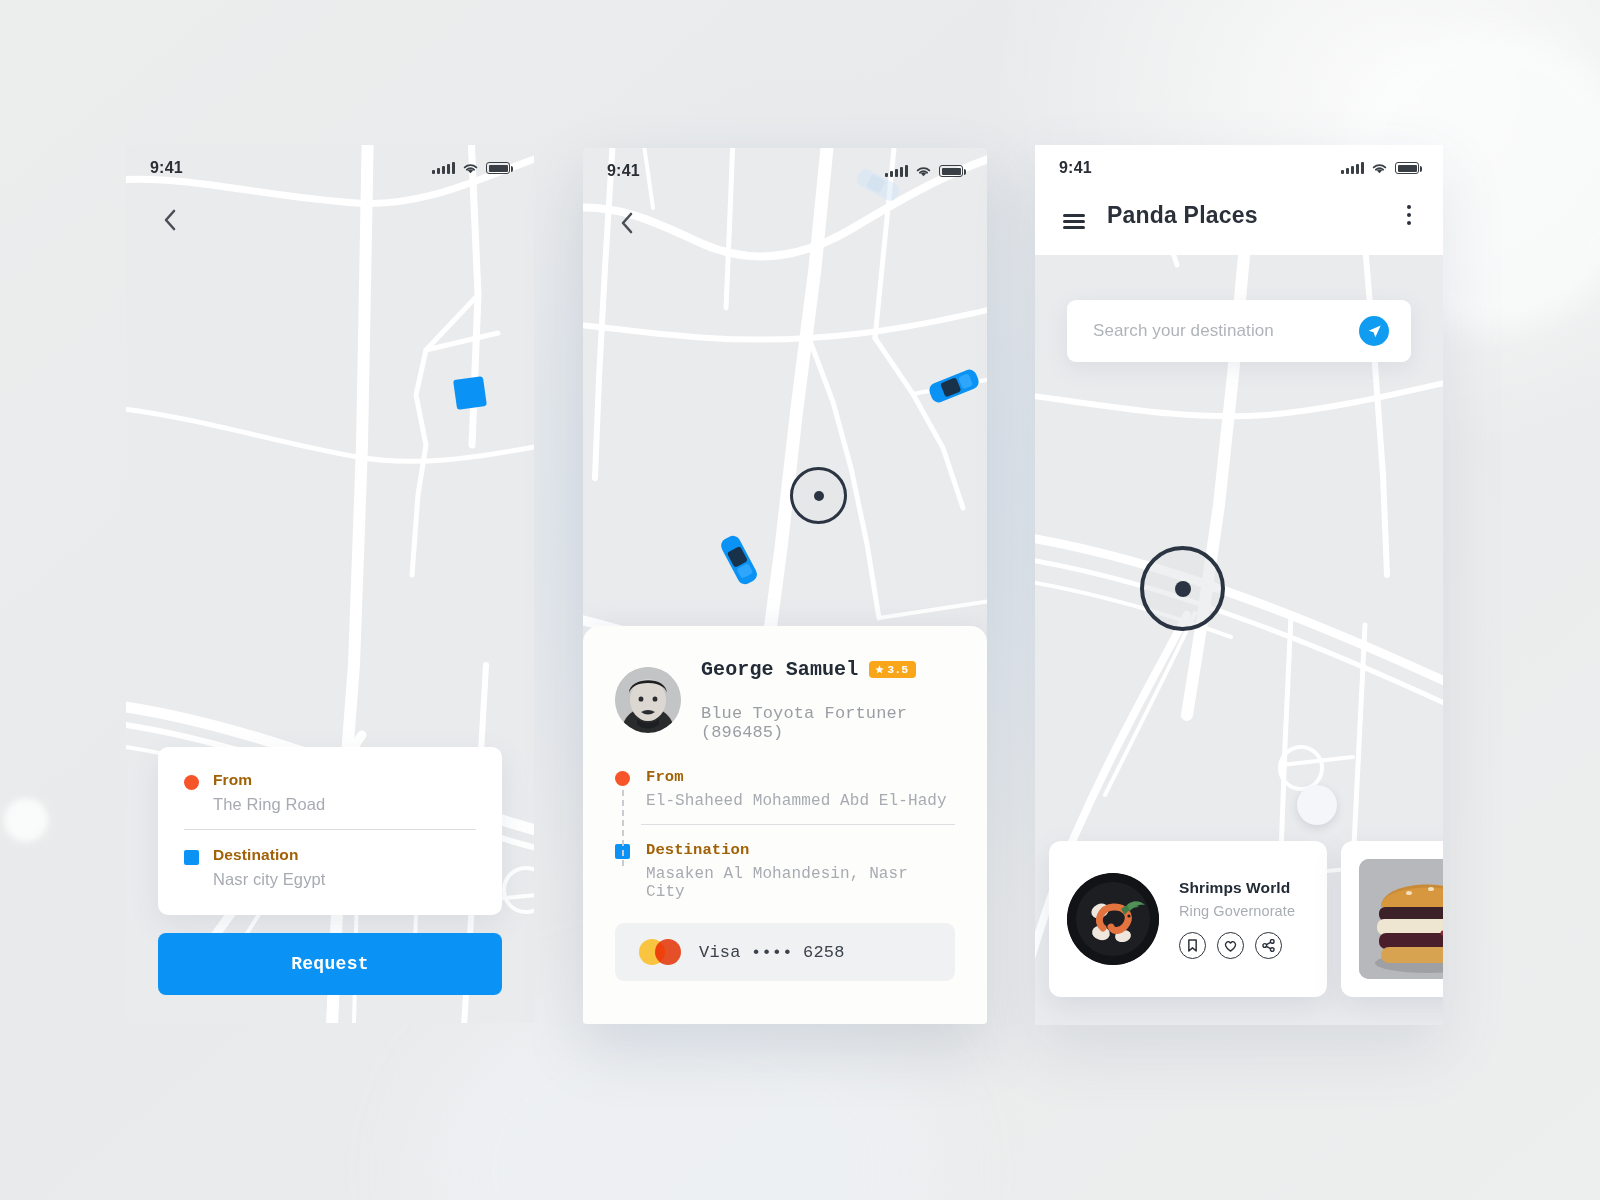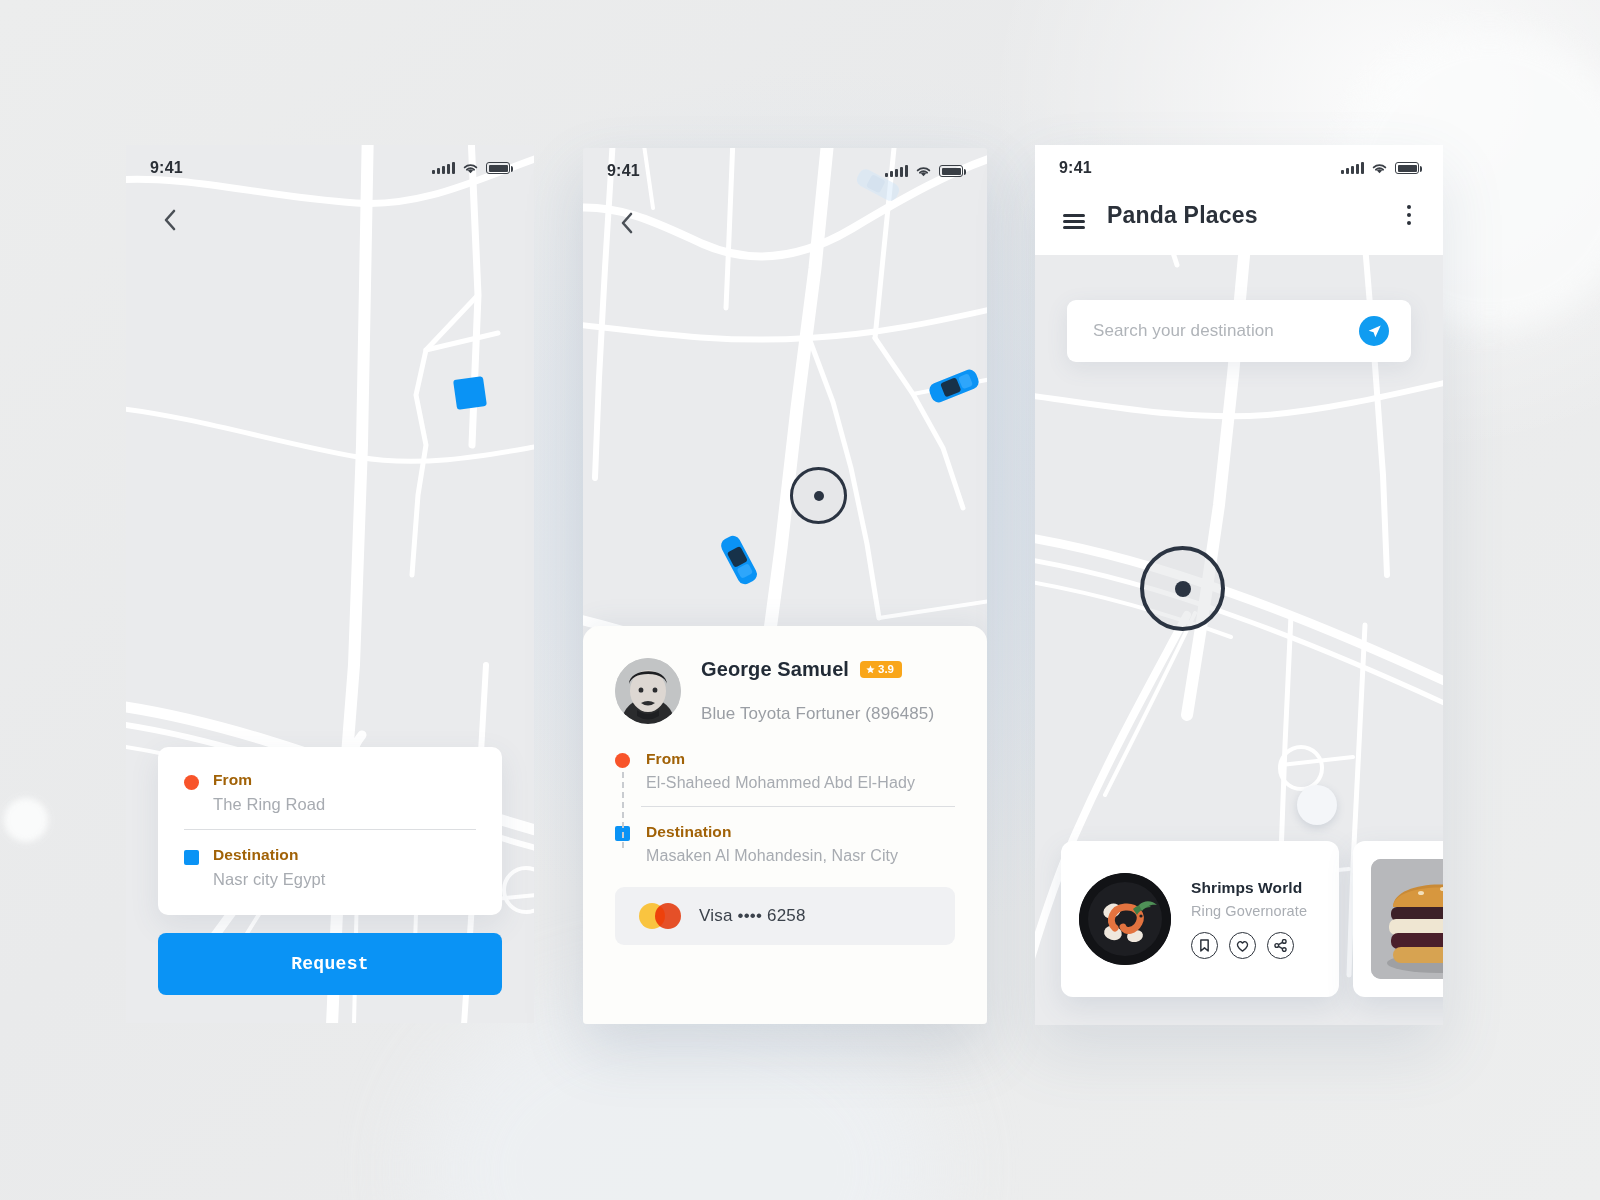--- a/index.html
+++ b/index.html
@@ -87,21 +87,21 @@
     background: #0a93f5; border: none; border-radius: 8px; color: #fff;
     font-family: Liberation Mono, monospace; font-size: 18px; font-weight: 700; letter-spacing: .3px;
     cursor: pointer; z-index: 10;
   }
 
   
   .driver-sheet {
     position: absolute; left: 0; right: 0; bottom: 0; height: 398px;
     background: #fdfdfb; border-radius: 16px 16px 0 0;
     box-shadow: 0 -6px 26px rgba(80,100,130,.08);
-    padding: 32px 32px 26px; z-index: 10;
+    padding: 32px 32px 26px; z-index: 10; font-family: Liberation Mono, monospace;
   }
   .driver-head { display: flex; gap: 20px; align-items: center; }
   .avatar {
     width: 66px; height: 66px; border-radius: 50%; flex: none;
     overflow: hidden; background: #c8cacb; position: relative;
   }
   .dname-row { display: flex; align-items: center; gap: 11px; }
   .dname { font-size: 20px; font-weight: 700; color: #222b36; letter-spacing: .1px; }
   .rating {
     background: #f9a61a; color: #fff; border-radius: 4px;
@@ -142,21 +142,21 @@
     background: #fff; border-radius: 9px; z-index: 20;
     display: flex; align-items: center; padding: 0 22px 0 26px;
     box-shadow: 0 6px 22px rgba(80,100,130,.10);
   }
   .search-ph { font-size: 17px; color: #b0b4b9; flex: 1; letter-spacing: .1px; }
   .locate {
     width: 30px; height: 30px; border-radius: 50%; background: #109cf1;
     display: flex; align-items: center; justify-content: center; flex: none; cursor: pointer;
   }
   .places {
-    position: absolute; left: 26px; bottom: 28px; z-index: 20;
+    position: absolute; left: 14px; bottom: 28px; z-index: 20;
     display: flex; gap: 14px;
   }
   .place-card {
     background: #fff; border-radius: 12px; padding: 18px;
     box-shadow: 0 10px 28px rgba(80,100,130,.13);
     display: flex; gap: 20px; align-items: center; flex: none;
   }
   .pc1 { width: 278px; }
   .pc2 { width: 172px; }
   .thumb-round { width: 92px; height: 92px; border-radius: 50%; overflow: hidden; flex: none; background:#16161a; position:relative; }
@@ -363,21 +363,21 @@
           </g>
         </svg>
       </div>
       <div>
         <div class="dname-row">
           <span class="dname">George Samuel</span>
           <span class="rating">
             <svg width="9" height="9" viewBox="0 0 10 10">
               <path d="M5 0.4 L6.3 3.5 L9.6 3.8 L7.1 6 L7.9 9.3 L5 7.5 L2.1 9.3 L2.9 6 L0.4 3.8 L3.7 3.5Z" fill="#fff"></path>
             </svg>
-            <span>3.9</span>
+            <span>3.5</span>
           </span>
         </div>
         <div class="dcar">Blue Toyota Fortuner (896485)</div>
       </div>
     </div>
 
     <div class="trip">
       <div class="dash-link"></div>
       <div class="trow">
         <span class="dot-from" style="margin-top:3px"></span>

